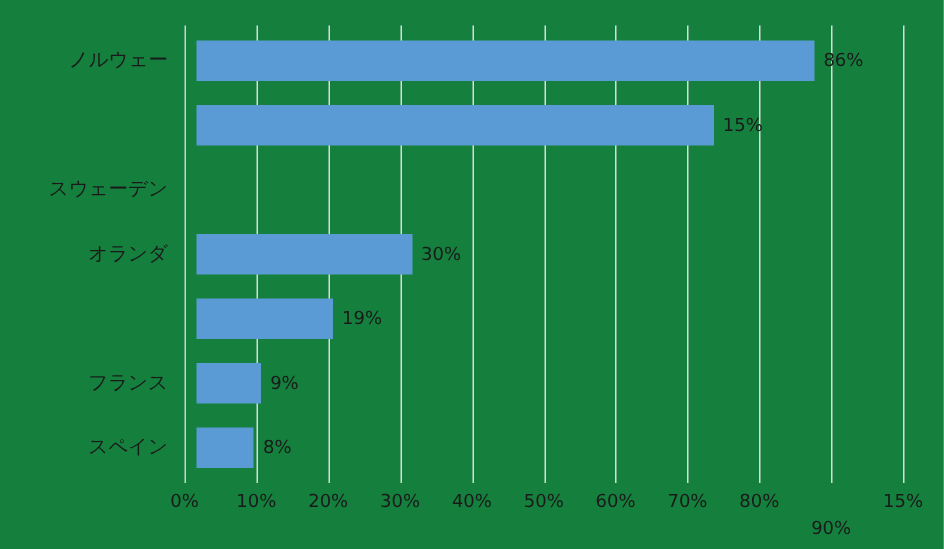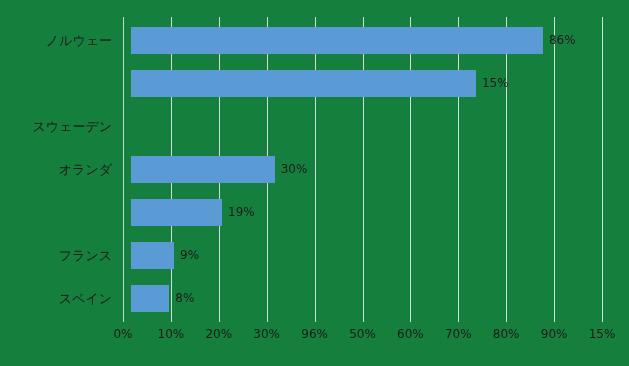--- a/index.html
+++ b/index.html
@@ -170,22 +170,22 @@
           </div>
         </div>
       </div>
   </div>
 
   <div id="x-axis-labels">
       <div class="x-tick-label" style="left: 0%;">0%</div>
       <div class="x-tick-label" style="left: 10%;">10%</div>
       <div class="x-tick-label" style="left: 20%; text-align: right;">20%</div>
       <div class="x-tick-label" style="left: 30%;">30%</div>
-      <div class="x-tick-label" style="left: 40%;">96%</div>
+      <div class="x-tick-label" style="left: 40%;">40%</div>
       <div class="x-tick-label" style="left: 50%;">50%</div>
       <div class="x-tick-label" style="left: 60%;">60%</div>
       <div class="x-tick-label" style="left: 70%;">70%</div>
       <div class="x-tick-label" style="left: 80%;">80%</div>
-      <div class="x-tick-label" style="left: 90%;">90%</div>
+      <div class="x-tick-label" style="left: 90%; margin-top: 18px;">90%</div>
       <div class="x-tick-label" style="left: 100%;">15%</div>
     </div>
 
 </div>
 
 </body></html>

